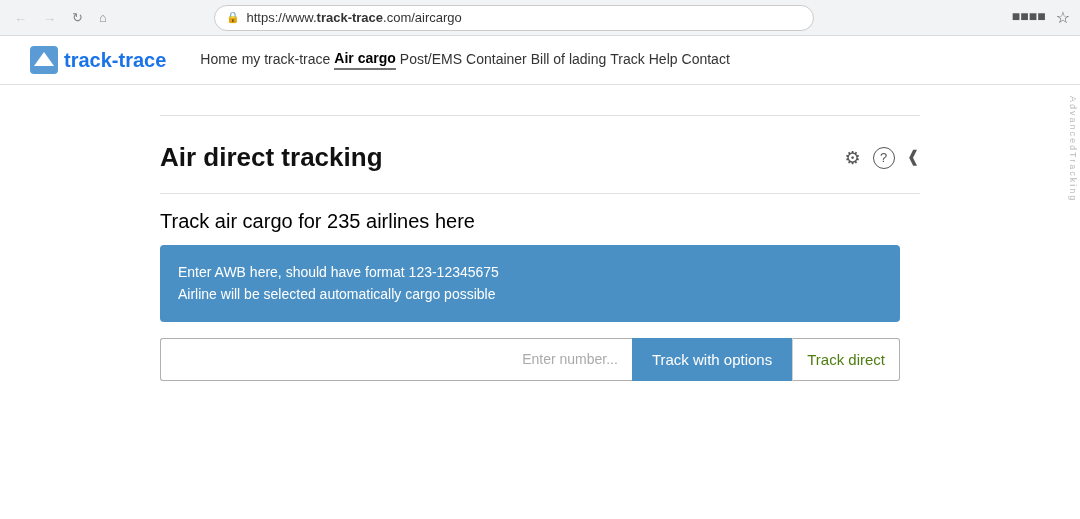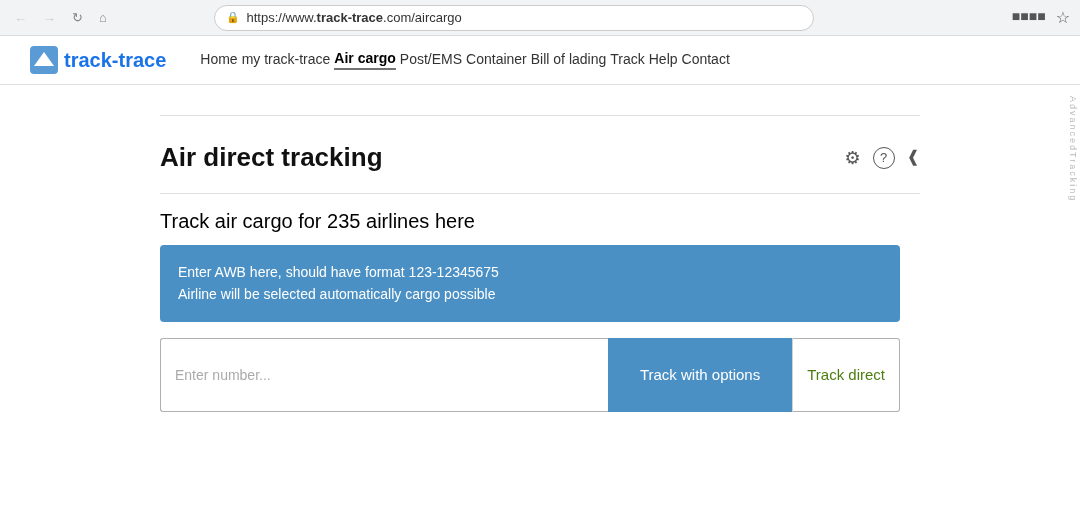--- a/index.html
+++ b/index.html
@@ -138,32 +138,33 @@
       display: flex;
       max-width: 740px;
       gap: 0;
       margin-top: 10px;
     }
     .track-input {
       flex: 1;
       border: 1.5px solid #b0b0b0;
       border-right: none;
       border-radius: 3px 0 0 3px;
-      padding: 28px 14px;
+      padding: 12px 14px;
       font-size: 14px;
       color: #999;
       outline: none;
       background: #fff;
+      text-align: right;
     }
     .track-input::placeholder { color: #aaa; }
     .btn-track-options {
       background: #4a90c4;
       color: #fff;
       border: none;
-      padding: 12px 32px;
+      padding: 12px 20px;
       font-size: 15px;
       cursor: pointer;
       white-space: nowrap;
     }
     .btn-track-direct {
       background: #fff;
       color: #4d7c0f;
       border: 1.5px solid #b0b0b0;
       border-left: 1px solid #d0d0d0;
       border-radius: 0 3px 3px 0;

